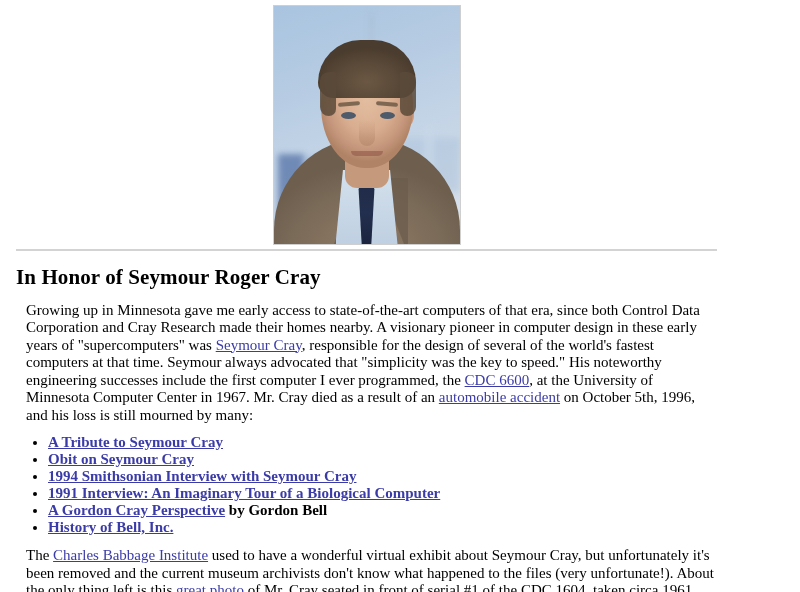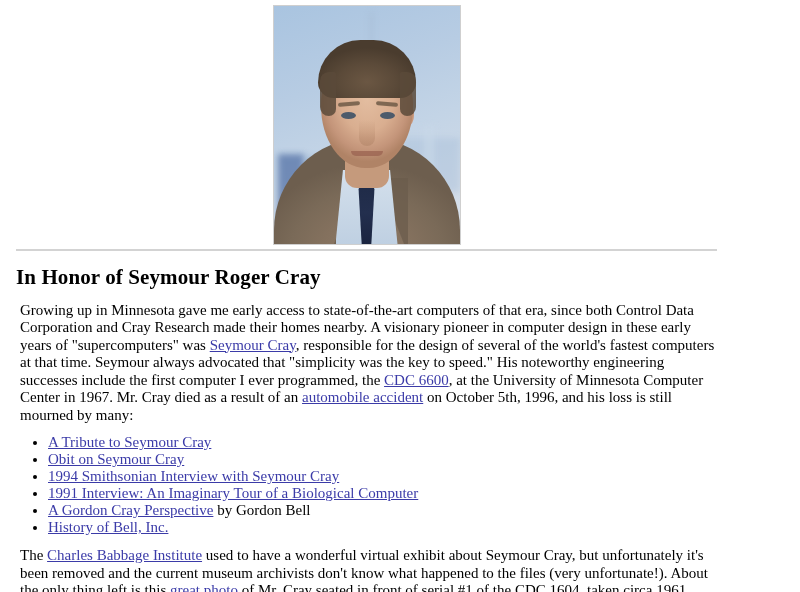--- a/index.html
+++ b/index.html
@@ -208,34 +208,35 @@
 
   
   h1.page-title {
     font-family: "Liberation Serif", "DejaVu Serif", serif;
     font-size: 21px;
     font-weight: bold;
     margin: 14px 0 12px 0;
     letter-spacing: .1px;
   }
   p.body-text {
-    margin: 0 0 10px 4px;
+    margin: 0 0 10px 10px;
     font-size: 15px;
     line-height: 17.5px;
     text-align: left;
   }
   ul.link-list {
     margin: 0 0 11px 0;
     padding-left: 32px;
     list-style-type: disc;
   }
   ul.link-list li {
     font-size: 15px;
     line-height: 17px;
     margin: 0;
+    font-weight: bold;
   }
   a.link {
     color: #3b3ba8;
     text-decoration: underline;
   }
 </style>
 </head>
 <body>
 
 <div class="page">

